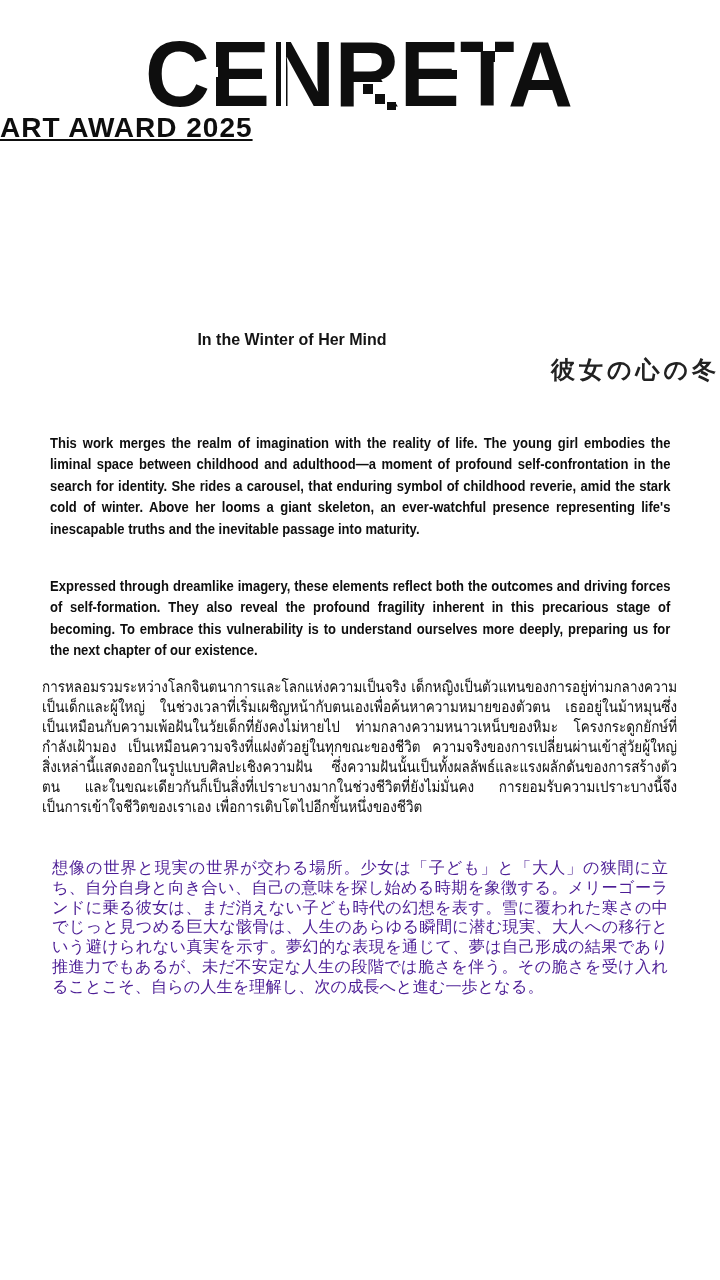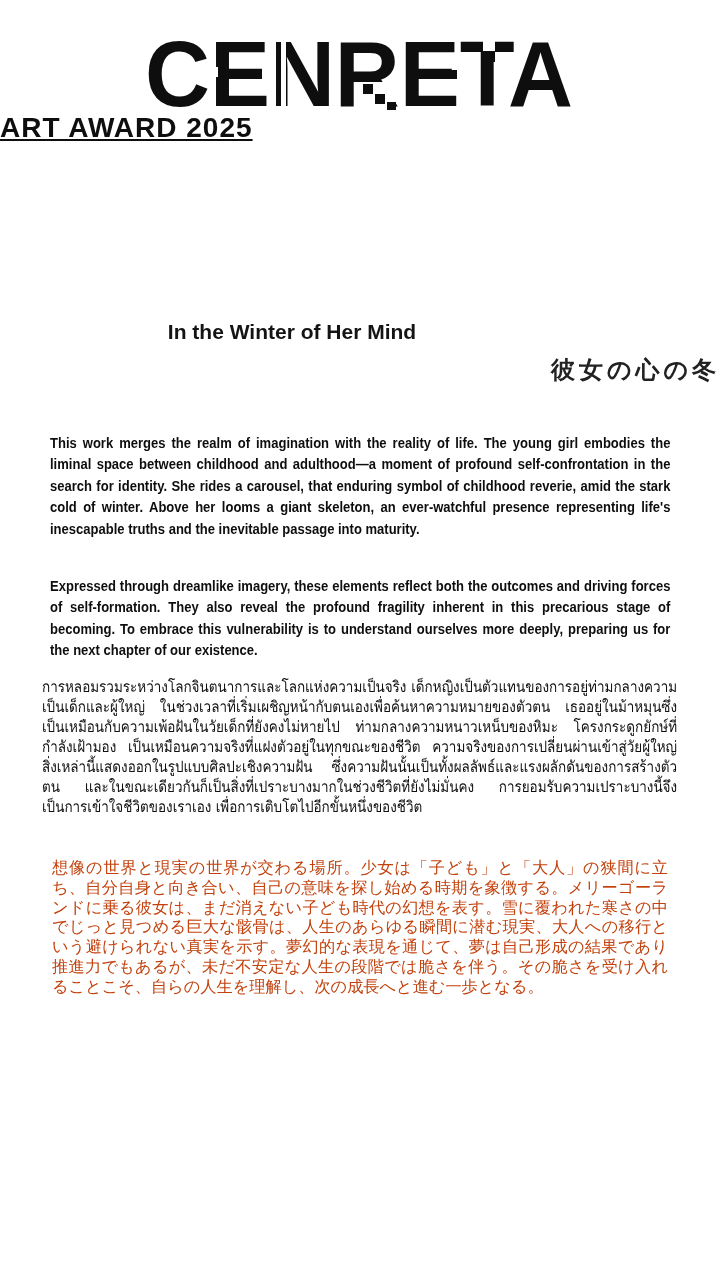--- a/index.html
+++ b/index.html
@@ -34,23 +34,23 @@
     width: 720px; text-align: left;
     font-weight: bold;
     font-size: 28px;
     letter-spacing: 1px;
     color: #0e0e0e;
     text-decoration: underline;
   }
 
   
   .title-en {
-    position: absolute; top: 319px; left: 0;
+    position: absolute; top: 327px; left: 0;
     width: 584px; text-align: center;
-    font-weight: bold; font-size: 21px; line-height: 26px;
+    font-weight: bold; font-size: 16px; line-height: 26px;
     color: #141414;
   }
   .title-ja {
     position: absolute; top: 354px; left: 0;
     width: 720px; text-align: right;
     font-family: "DejaVu Sans", sans-serif;
     font-size: 24px; line-height: 32px;
     letter-spacing: 4px;
     color: #222222;
   }
@@ -84,21 +84,21 @@
   }
 
   
   .para-ja {
     position: absolute; left: 52px; top: 858px;
     width: 616px;
     font-family: "DejaVu Sans", sans-serif;
     font-size: 16.2px;
     line-height: 19.8px;
     text-align: justify;
-    color: #c2410c;
+    color: #4c1d95;
   }
 </style>
 </head>
 <body>
 
 <div class="page">
 
   <div class="logo-wrap">
     <svg class="logo" width="430" height="72" viewBox="0 0 430 72" aria-hidden="true">
       <text x="0" y="66" textLength="428" lengthAdjust="spacingAndGlyphs" class="logo-text">CENRETA</text>

